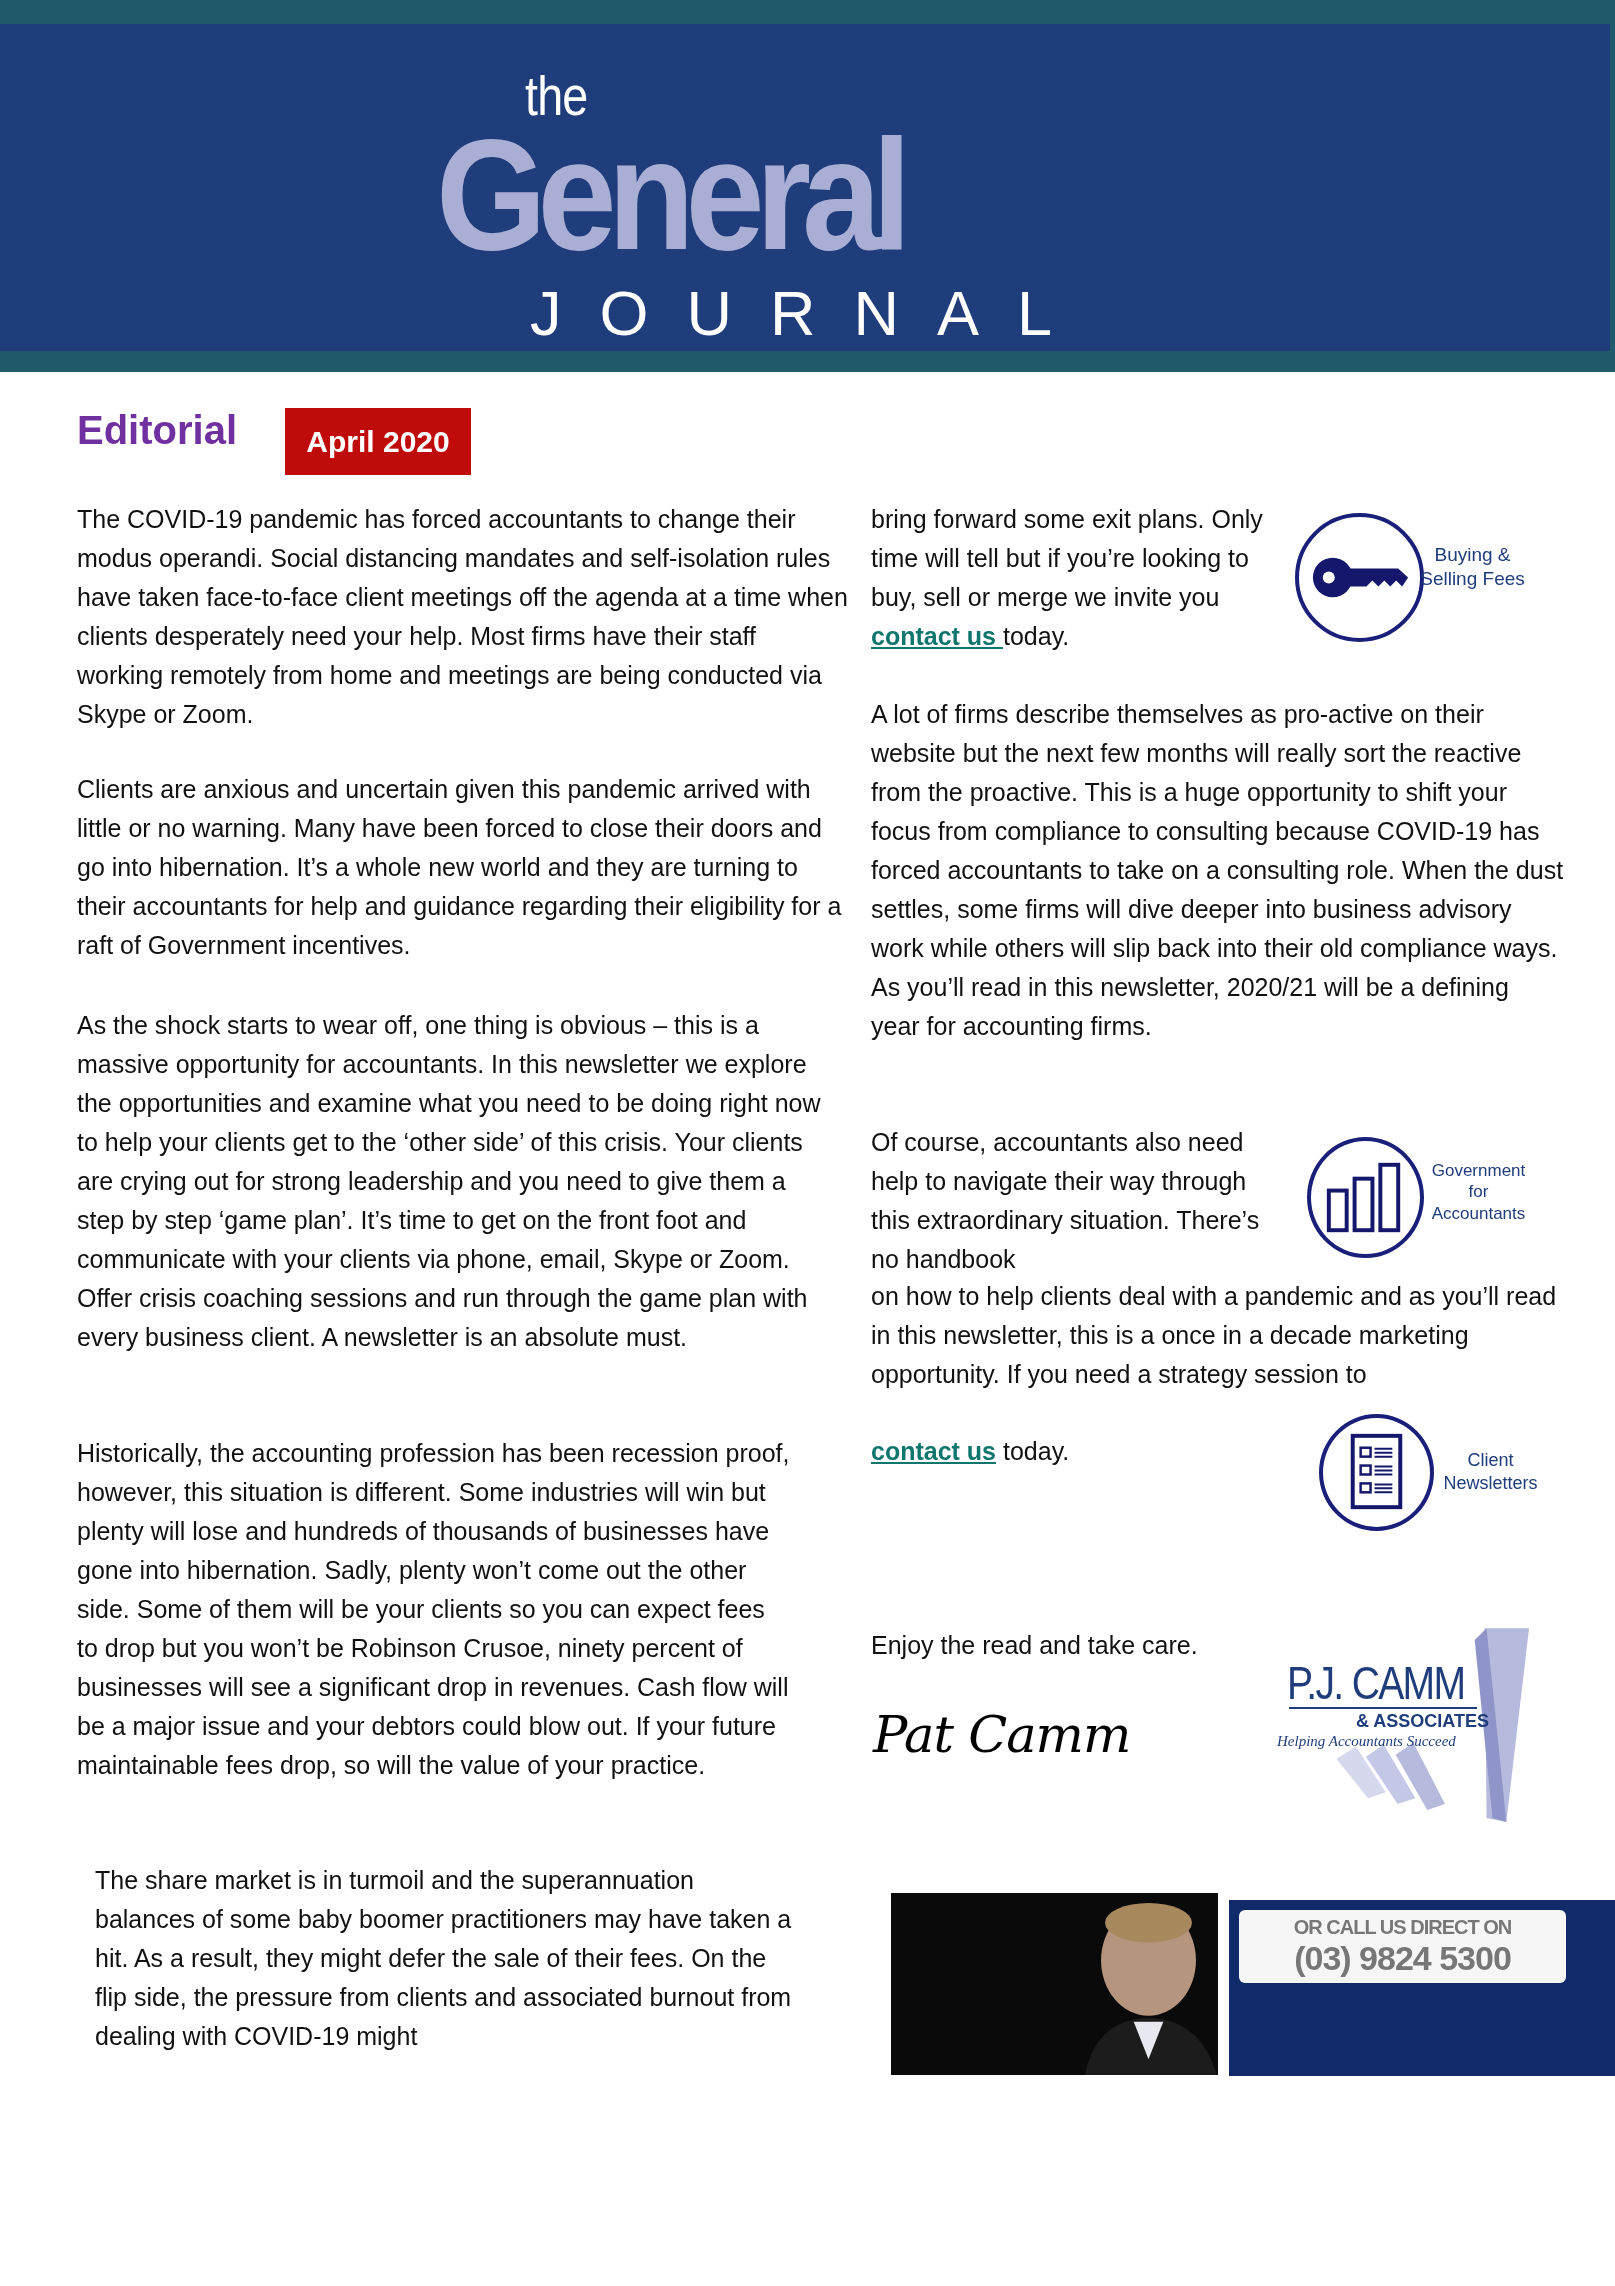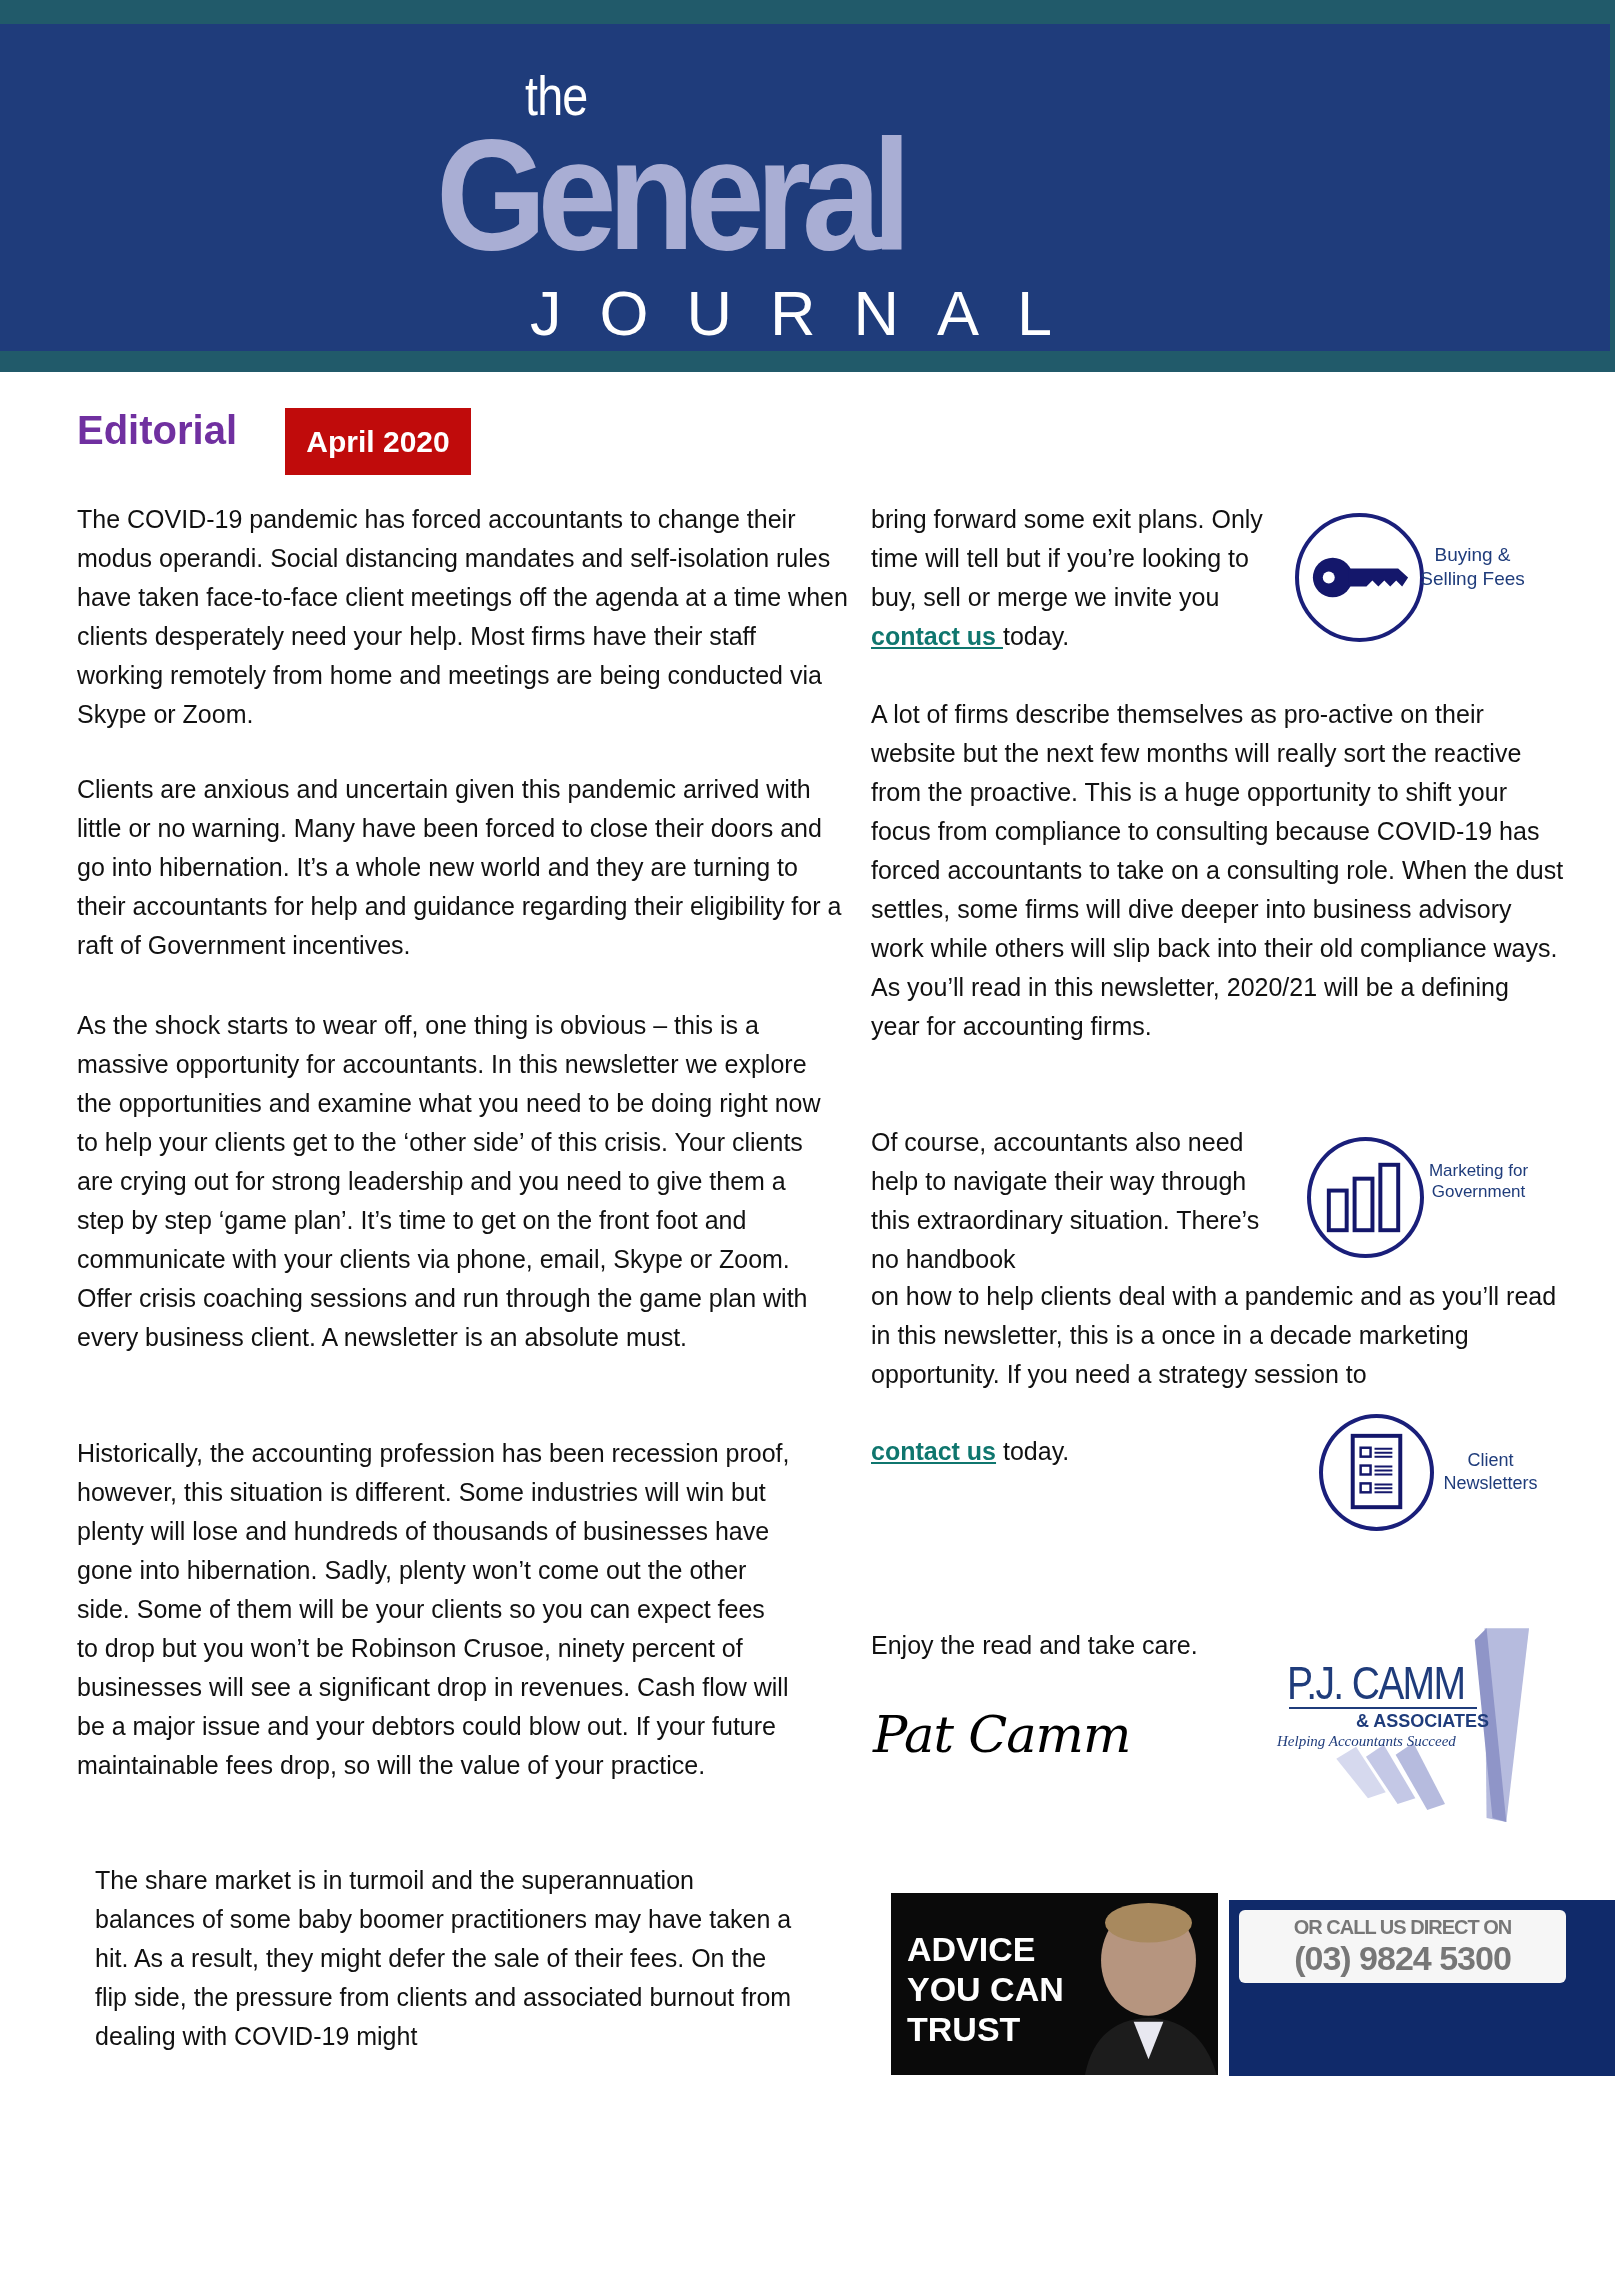--- a/index.html
+++ b/index.html
@@ -86,21 +86,21 @@
 
 <p class="para" style="left:871px; top:1123px; width:396px;">Of course, accountants also need help to navigate their way through this extraordinary situation. There’s no handbook</p>
 
 <div class="icon-circle" style="left:1307px; top:1137px; width:117px; height:121px;">
   <svg width="109" height="113" viewBox="0 0 110 114" style="position:absolute;left:0;top:0;">
     <rect x="18" y="50" width="18" height="40" fill="none" stroke="#14176b" stroke-width="4"></rect>
     <rect x="44" y="38" width="18" height="52" fill="none" stroke="#14176b" stroke-width="4"></rect>
     <rect x="70" y="24" width="18" height="66" fill="none" stroke="#14176b" stroke-width="4"></rect>
   </svg>
 </div>
-<div class="icon-caption" style="left:1424px; top:1160px; width:109px; font-size:17px;">Marketing for Government</div>
+<div class="icon-caption" style="left:1424px; top:1160px; width:109px; font-size:17px;">Government for Accountants</div>
 
 <p class="para" style="left:871px; top:1277px; width:693px;">on how to help clients deal with a pandemic and as you’ll read in this newsletter, this is a once in a decade marketing opportunity. If you need a strategy session to</p>
 
 <p class="para" style="left:871px; top:1393px; width:406px;"><br><span class="lnk">contact us</span><span> today.</span></p>
 
 <div class="icon-circle" style="left:1319px; top:1414px; width:115px; height:117px;">
   <svg width="107" height="109" viewBox="0 0 108 110" style="position:absolute;left:0;top:0;">
     <rect x="30" y="18" width="48" height="72" fill="none" stroke="#14176b" stroke-width="4"></rect>
     <rect x="38" y="30" width="10" height="9" fill="none" stroke="#14176b" stroke-width="2.5"></rect>
     <rect x="38" y="48" width="10" height="9" fill="none" stroke="#14176b" stroke-width="2.5"></rect>
@@ -123,21 +123,20 @@
     <polygon points="120,132 138,120 170,182 152,188" fill="#b6bbde"></polygon>
   </svg>
   <div class="logo-name">P.J. CAMM</div>
   <div class="logo-rule"></div>
   <div class="logo-assoc">&amp; ASSOCIATES</div>
   <div class="logo-tag">Helping Accountants Succeed</div>
 </div>
 
 <div class="ad">
   <div class="ad-left">
-    <div class="ad-headline" style="width:168px;">ADVICE YOU CAN TRUST</div>
     <svg class="ad-person" viewBox="0 0 150 180">
       <ellipse cx="75" cy="60" rx="48" ry="56" fill="#c9a48c" opacity="0.9"></ellipse>
       <ellipse cx="75" cy="22" rx="44" ry="20" fill="#a8895e"></ellipse>
       <path d="M10 180 Q20 120 75 118 Q130 120 145 180 Z" fill="#1c1c1c"></path>
       <path d="M60 122 L75 160 L90 122 Z" fill="#e8e8f0"></path>
     </svg>
   </div>
   <div class="ad-right">
     <div class="ad-callbox">
       <span class="ad-calltext">OR CALL US DIRECT ON</span>

